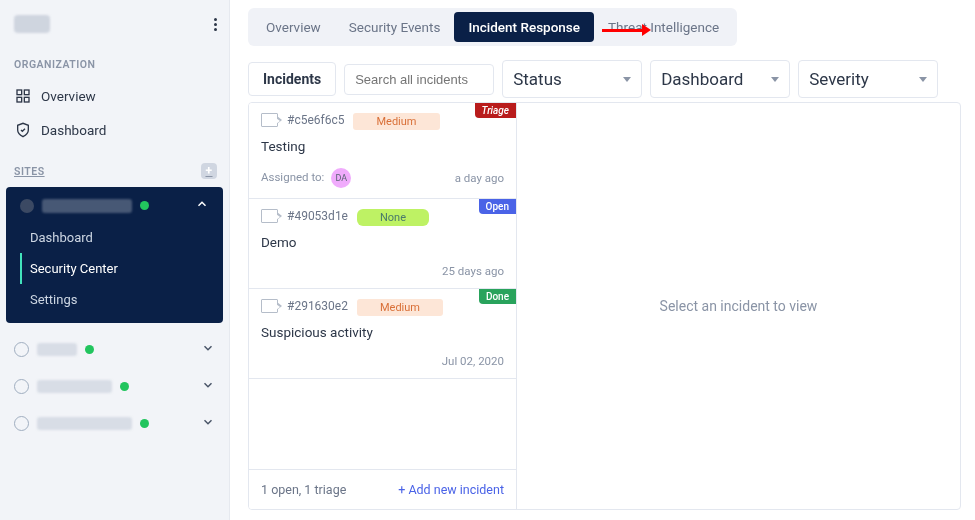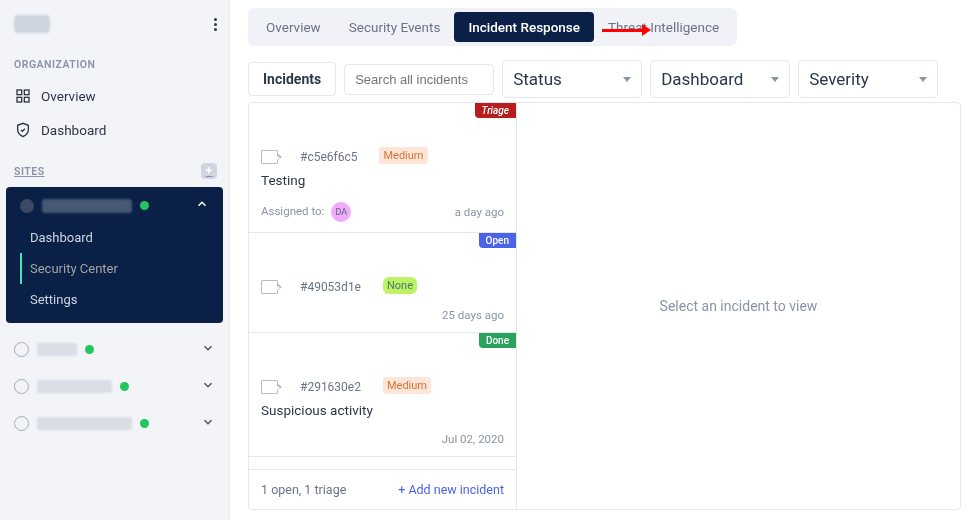--- a/index.html
+++ b/index.html
@@ -20,21 +20,21 @@
 
   
   .site-panel { background:#0a2047; color:#fff; margin:4px 6px 8px 6px; border-radius:4px; padding-bottom:8px; }
   .site-row { display:flex; align-items:center; gap:8px; padding:10px 14px 8px 14px; }
   .globe-dot { width:14px; height:14px; border-radius:50%; background:#6b7280; opacity:.5; }
   .site-name-blur { height:14px; width:90px; background:rgba(255,255,255,.25); border-radius:3px; filter:blur(1px); }
   .status-dot { width:9px; height:9px; border-radius:50%; background:#22c55e; display:inline-block; }
   .chev { margin-left:auto; }
   .chev svg { stroke:#fff; }
   .site-sub { margin-left:14px; padding:8px 10px; font-size:13px; color:#cdd6e3; cursor:pointer; }
-  .site-sub.active { color:#a3a3a3; border-left:2px solid #42e2bb; padding-left:8px; }
+  .site-sub.active { color:#ffffff; border-left:2px solid #42e2bb; padding-left:8px; }
 
   .site-collapsed { display:flex; align-items:center; gap:8px; padding:10px 14px; }
   .site-collapsed .name-blur { height:13px; background:#d8dde6; border-radius:3px; filter:blur(1px); }
   .sc0 .name-blur { width:40px; }
   .sc1 .name-blur { width:75px; }
   .sc2 .name-blur { width:95px; }
   .globe { width:15px; height:15px; border-radius:50%; border:1.5px solid #a0aec0; position:relative; }
   .chev-down { margin-left:auto; }
 
   
@@ -53,26 +53,26 @@
   .tb-select { border:1px solid #e3e7ef; border-radius:4px; padding:8px 10px; display:flex; align-items:center; justify-content:space-between; gap:19px; font-size:17px; color:#2d3748; cursor:pointer; }
   .tb-sel-status { flex:0 0 140px; }
   .tb-sel-assignee { flex:0 0 140px; }
   .tb-sel-severity { flex:0 0 140px; }
   .caret { width:0; height:0; border-left:4px solid transparent; border-right:4px solid transparent; border-top:5px solid #8a94a6; }
 
   .content { display:flex; gap:0; flex:1; border:1px solid #e3e7ef; border-radius:4px; overflow:hidden; }
   .list { flex:0 0 268px; border-right:1px solid #e3e7ef; display:flex; flex-direction:column; background:#fff; }
   .list-body { flex:1; overflow-y:auto; }
   .card { border-bottom:1px solid #e3e7ef; position:relative; padding:10px 12px 10px 12px; }
-  .card .row1 { display:flex; align-items:flex-end; gap:22px; }
+  .card .row1 { display:flex; align-items:flex-start; gap:9px; }
   .label-ic { width:17px; height:14px; border:1.4px solid #b5bdc9; border-radius:1px; position:relative; }
   .label-ic::after { content:""; position:absolute; right:-5px; top:2px; width:0; height:0; border-top:4px solid transparent; border-bottom:4px solid transparent; border-left:5px solid #b5bdc9; }
   .label-ic::before { content:""; position:absolute; right:-3px; top:3.5px; width:0; height:0; border-top:3px solid transparent; border-bottom:3px solid transparent; border-left:4px solid #fff; z-index:1; }
   .hash { font-size:12px; color:#6b7588; }
-  .sev-pill { font-size:11px; padding:2px 4px; border-radius:3px;margin-top:34px; }
+  .sev-pill { font-size:11px; padding:2px 23px; border-radius:3px; }
   .sev-medium { background:#fde6d7; color:#d97038; }
   .sev-none { background:#bef264; color:#4a7a6a;border-radius:6px; }
   .status-chip { position:absolute; right:0; top:0; font-size:10px; color:#fff; padding:2px 7px; border-radius:0 0 0 4px; font-weight:500; }
   .chip-triage { background:#b91c1c;font-style:italic; }
   .chip-open { background:#4a63e7; }
   .chip-done { background:#29a35c; }
   .card-title { margin-top:8px; font-size:13.5px; color:#2d3748; }
   .card-bottom { display:flex; justify-content:space-between; align-items:center; margin-top:14px; font-size:11.5px; color:#8a94a6; }
   .avatar { width:20px; height:20px; border-radius:50%; background:#f0abfc; display:inline-flex; align-items:center; justify-content:center; font-size:9px; color:#5a6474; margin-left:4px; }
   .list-footer { border-top:1px solid #e3e7ef; display:flex; justify-content:space-between; align-items:center; padding:12px 12px; font-size:12.5px; color:#6b7588; }
@@ -218,20 +218,21 @@
       <span>a day ago</span>
     </div>
             </div>
             <div class="card">
     <span class="status-chip chip-open">Open</span>
     <div class="row1">
       <span class="label-ic"></span>
       <span class="hash">#49053d1e</span>
       <span class="sev-pill sev-none">None</span>
     </div>
+    <div class="card-title">Demo</div>
     <div class="card-bottom">
       <div><span></span></div>
       <span>25 days ago</span>
     </div>
             </div>
             <div class="card">
     <span class="status-chip chip-done">Done</span>
     <div class="row1">
       <span class="label-ic"></span>
       <span class="hash">#291630e2</span>

